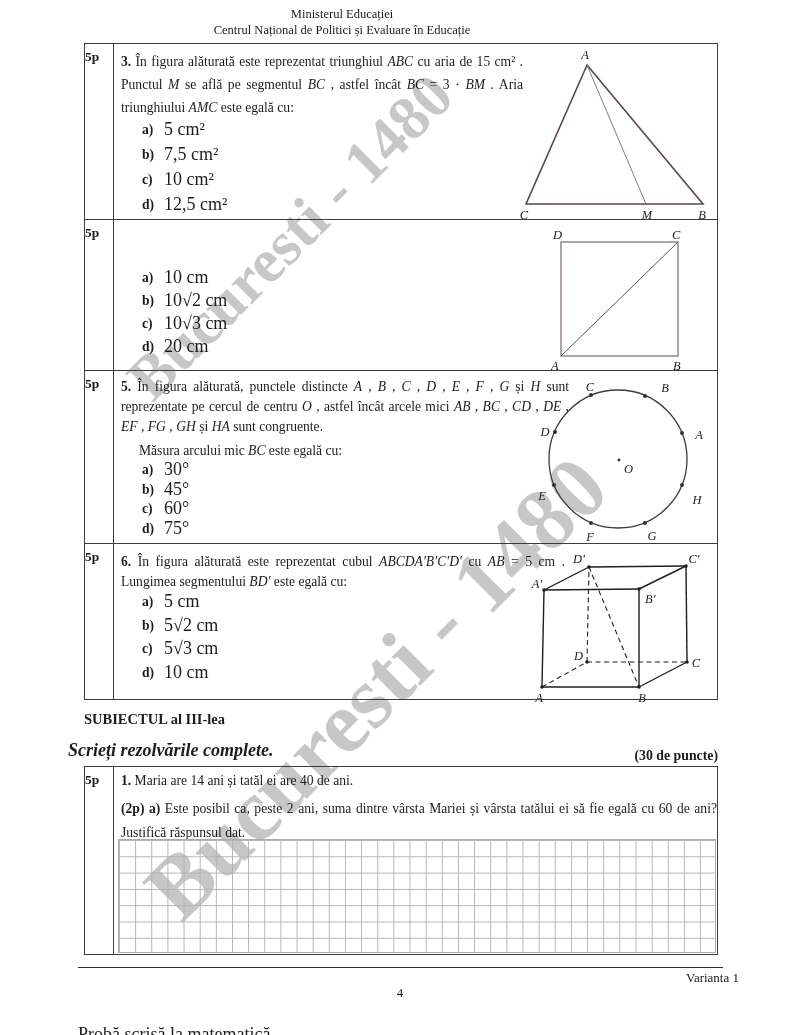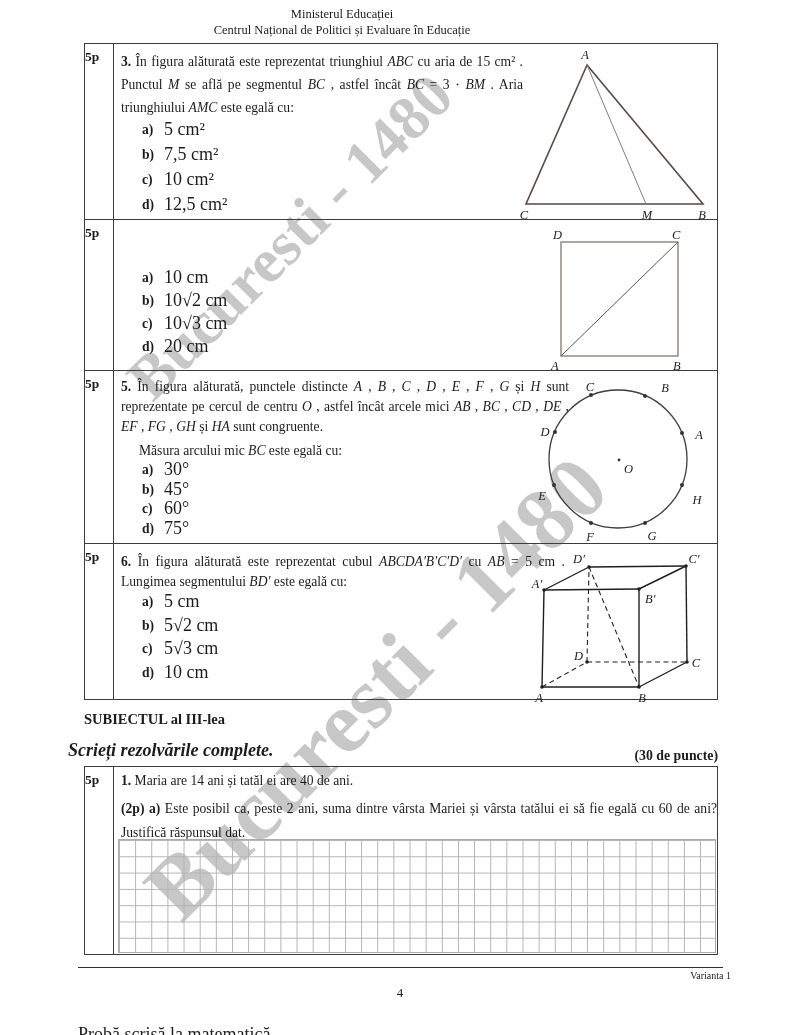--- a/index.html
+++ b/index.html
@@ -47,21 +47,21 @@
   .grid-paper { position:absolute; left:33px; top:72px; width:598px; height:114px;
     border:1px solid #ababab;
     background-image:
       linear-gradient(to right, #b3b3b3 1px, transparent 1px),
       linear-gradient(to bottom, #b3b3b3 1px, transparent 1px);
     background-size:16.15px 16.3px; }
 
   
   .foot-rule { position:absolute; left:78px; top:967px; width:645px; border-top:1px solid #2e2e2e; }
   .foot-left { position:absolute; left:78px; top:994px; font-size:18px;margin-top:30px; }
-  .foot-right { position:absolute; right:69px; top:970px; font-size:10px; }
+  .foot-right { position:absolute; right:61px; top:970px; font-size:13px; }
   .foot-page { position:absolute; left:0; width:800px; top:985px; text-align:center; font-size:13px; }
 </style>
 </head>
 <body>
 
 <div class="page">
 
   <div class="wm wm1">Bucuresti - 1480</div>
   <div class="wm wm2">Bucuresti - 1480</div>
 

